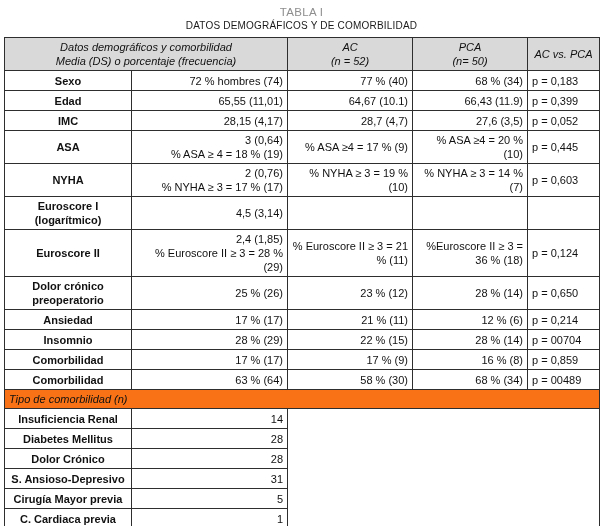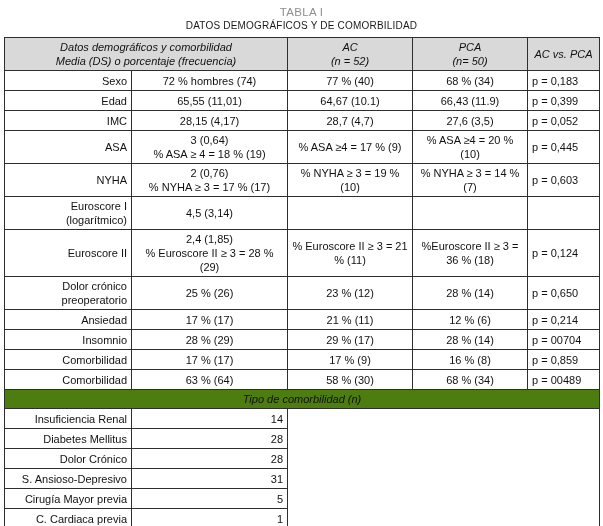--- a/index.html
+++ b/index.html
@@ -47,34 +47,34 @@
     white-space: pre-line;
     vertical-align: middle;
     overflow: hidden;
   }
   td.hdr {
     background: #d9d9d9;
     font-style: italic;
     text-align: center;
   }
   td.lbl {
+    text-align: center;
+    padding-left: 4px;
+    font-weight: bold;
+  }
+  td.val {
     text-align: right;
-    padding-left: 4px;
-  }
-  td.val {
-    text-align: center;
   }
   td.pcol {
     text-align: left;
     padding-left: 5px;
   }
   td.section {
-    background: #4d7c0f;
+    background: #f97316;
     font-style: italic;
-    text-align: center;
     height: 14px;
   }
   td.ncol {
     text-align: right;
     padding-left: 6px;
   }
   td.blank {
     border: none;
     background: #ffffff;
   }
@@ -171,21 +171,21 @@
       <tr class="single">
         <td class="lbl">Ansiedad</td>
         <td class="val">17 % (17)</td>
         <td class="val">21 % (11)</td>
         <td class="val">12 % (6)</td>
         <td class="pcol">p = 0,214</td>
       </tr>
       <tr class="single">
         <td class="lbl">Insomnio</td>
         <td class="val">28 % (29)</td>
-        <td class="val">29 % (17)</td>
+        <td class="val">22 % (15)</td>
         <td class="val">28 % (14)</td>
         <td class="pcol">p = 00704</td>
       </tr>
       <tr class="single">
         <td class="lbl">Comorbilidad</td>
         <td class="val">17 % (17)</td>
         <td class="val">17 % (9)</td>
         <td class="val">16 % (8)</td>
         <td class="pcol">p = 0,859</td>
       </tr>

